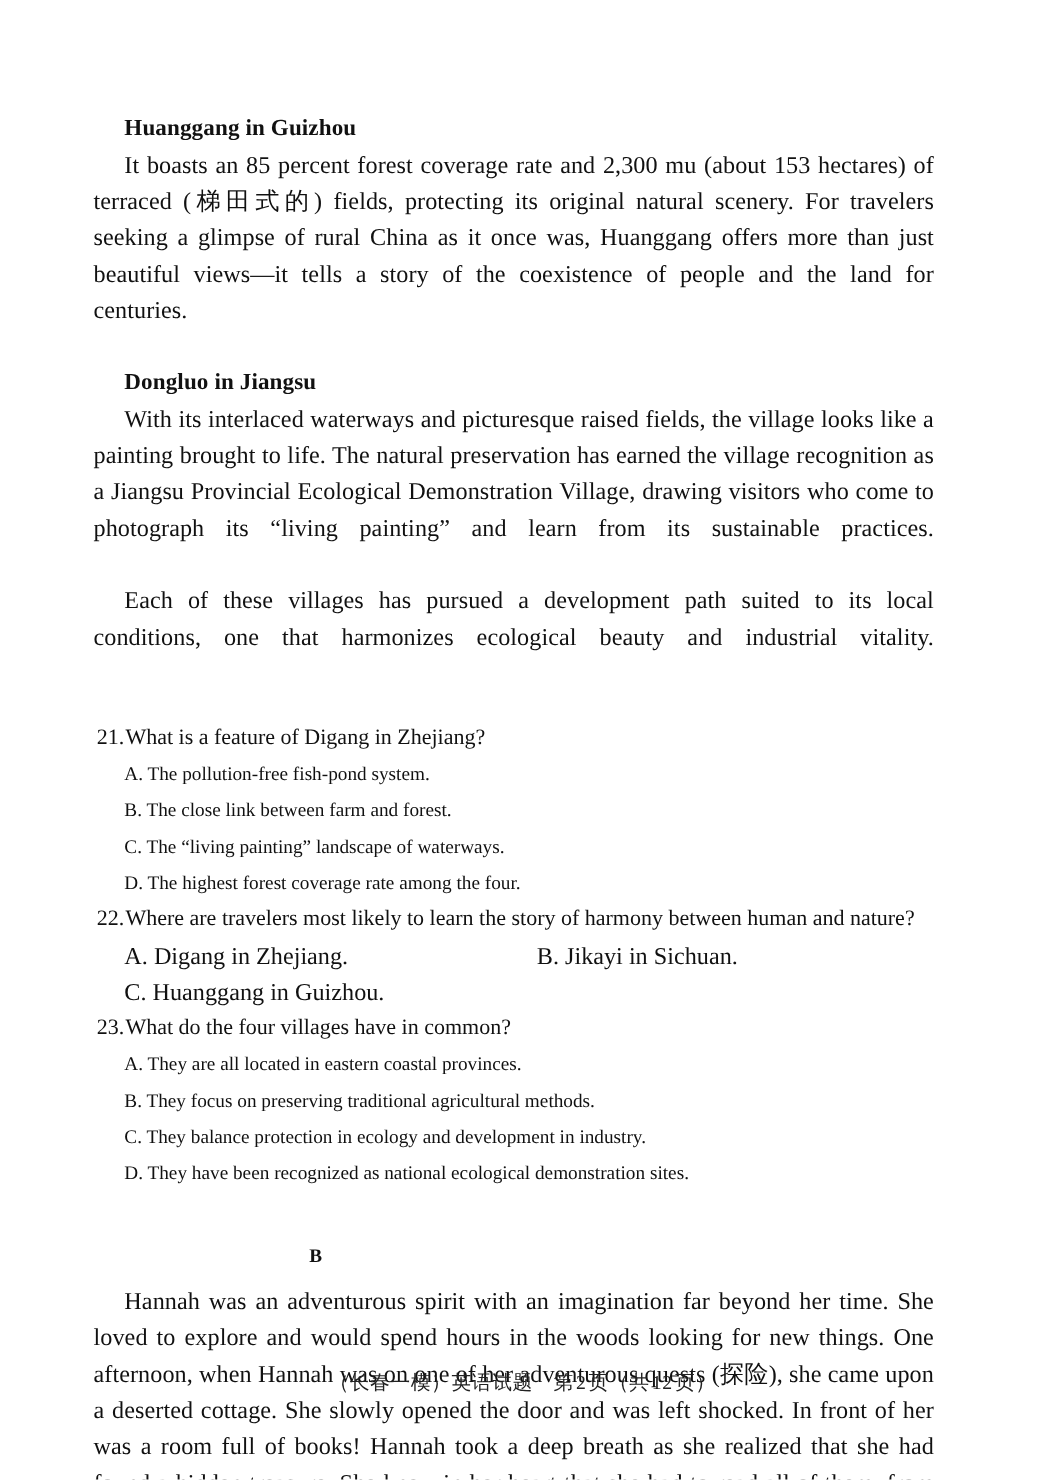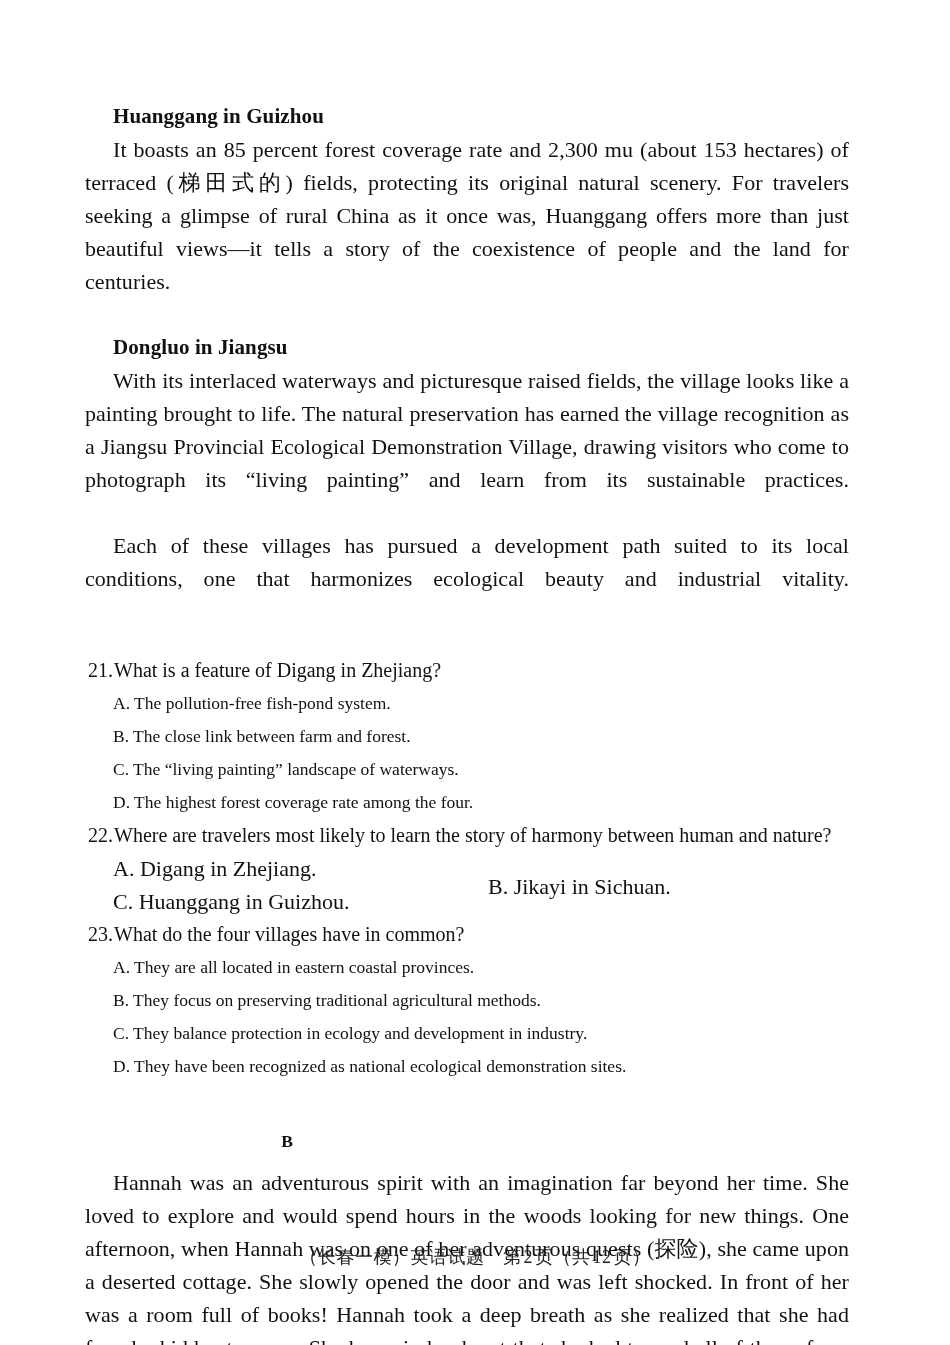--- a/index.html
+++ b/index.html
@@ -94,21 +94,21 @@
     white-space: nowrap;
   }
   .opt-col-a {
     position: absolute;
     left: 28px;
     top: 0;
   }
   .opt-col-b {
     position: absolute;
     left: 403px;
-    top: 18px;
+    top: 0;
   }
 
   
   .section-marker {
     text-align: center;
     font-weight: bold;
     font-size: 17.5px;
     line-height: 33px;
     margin: 0;
     padding-right: 360px;

